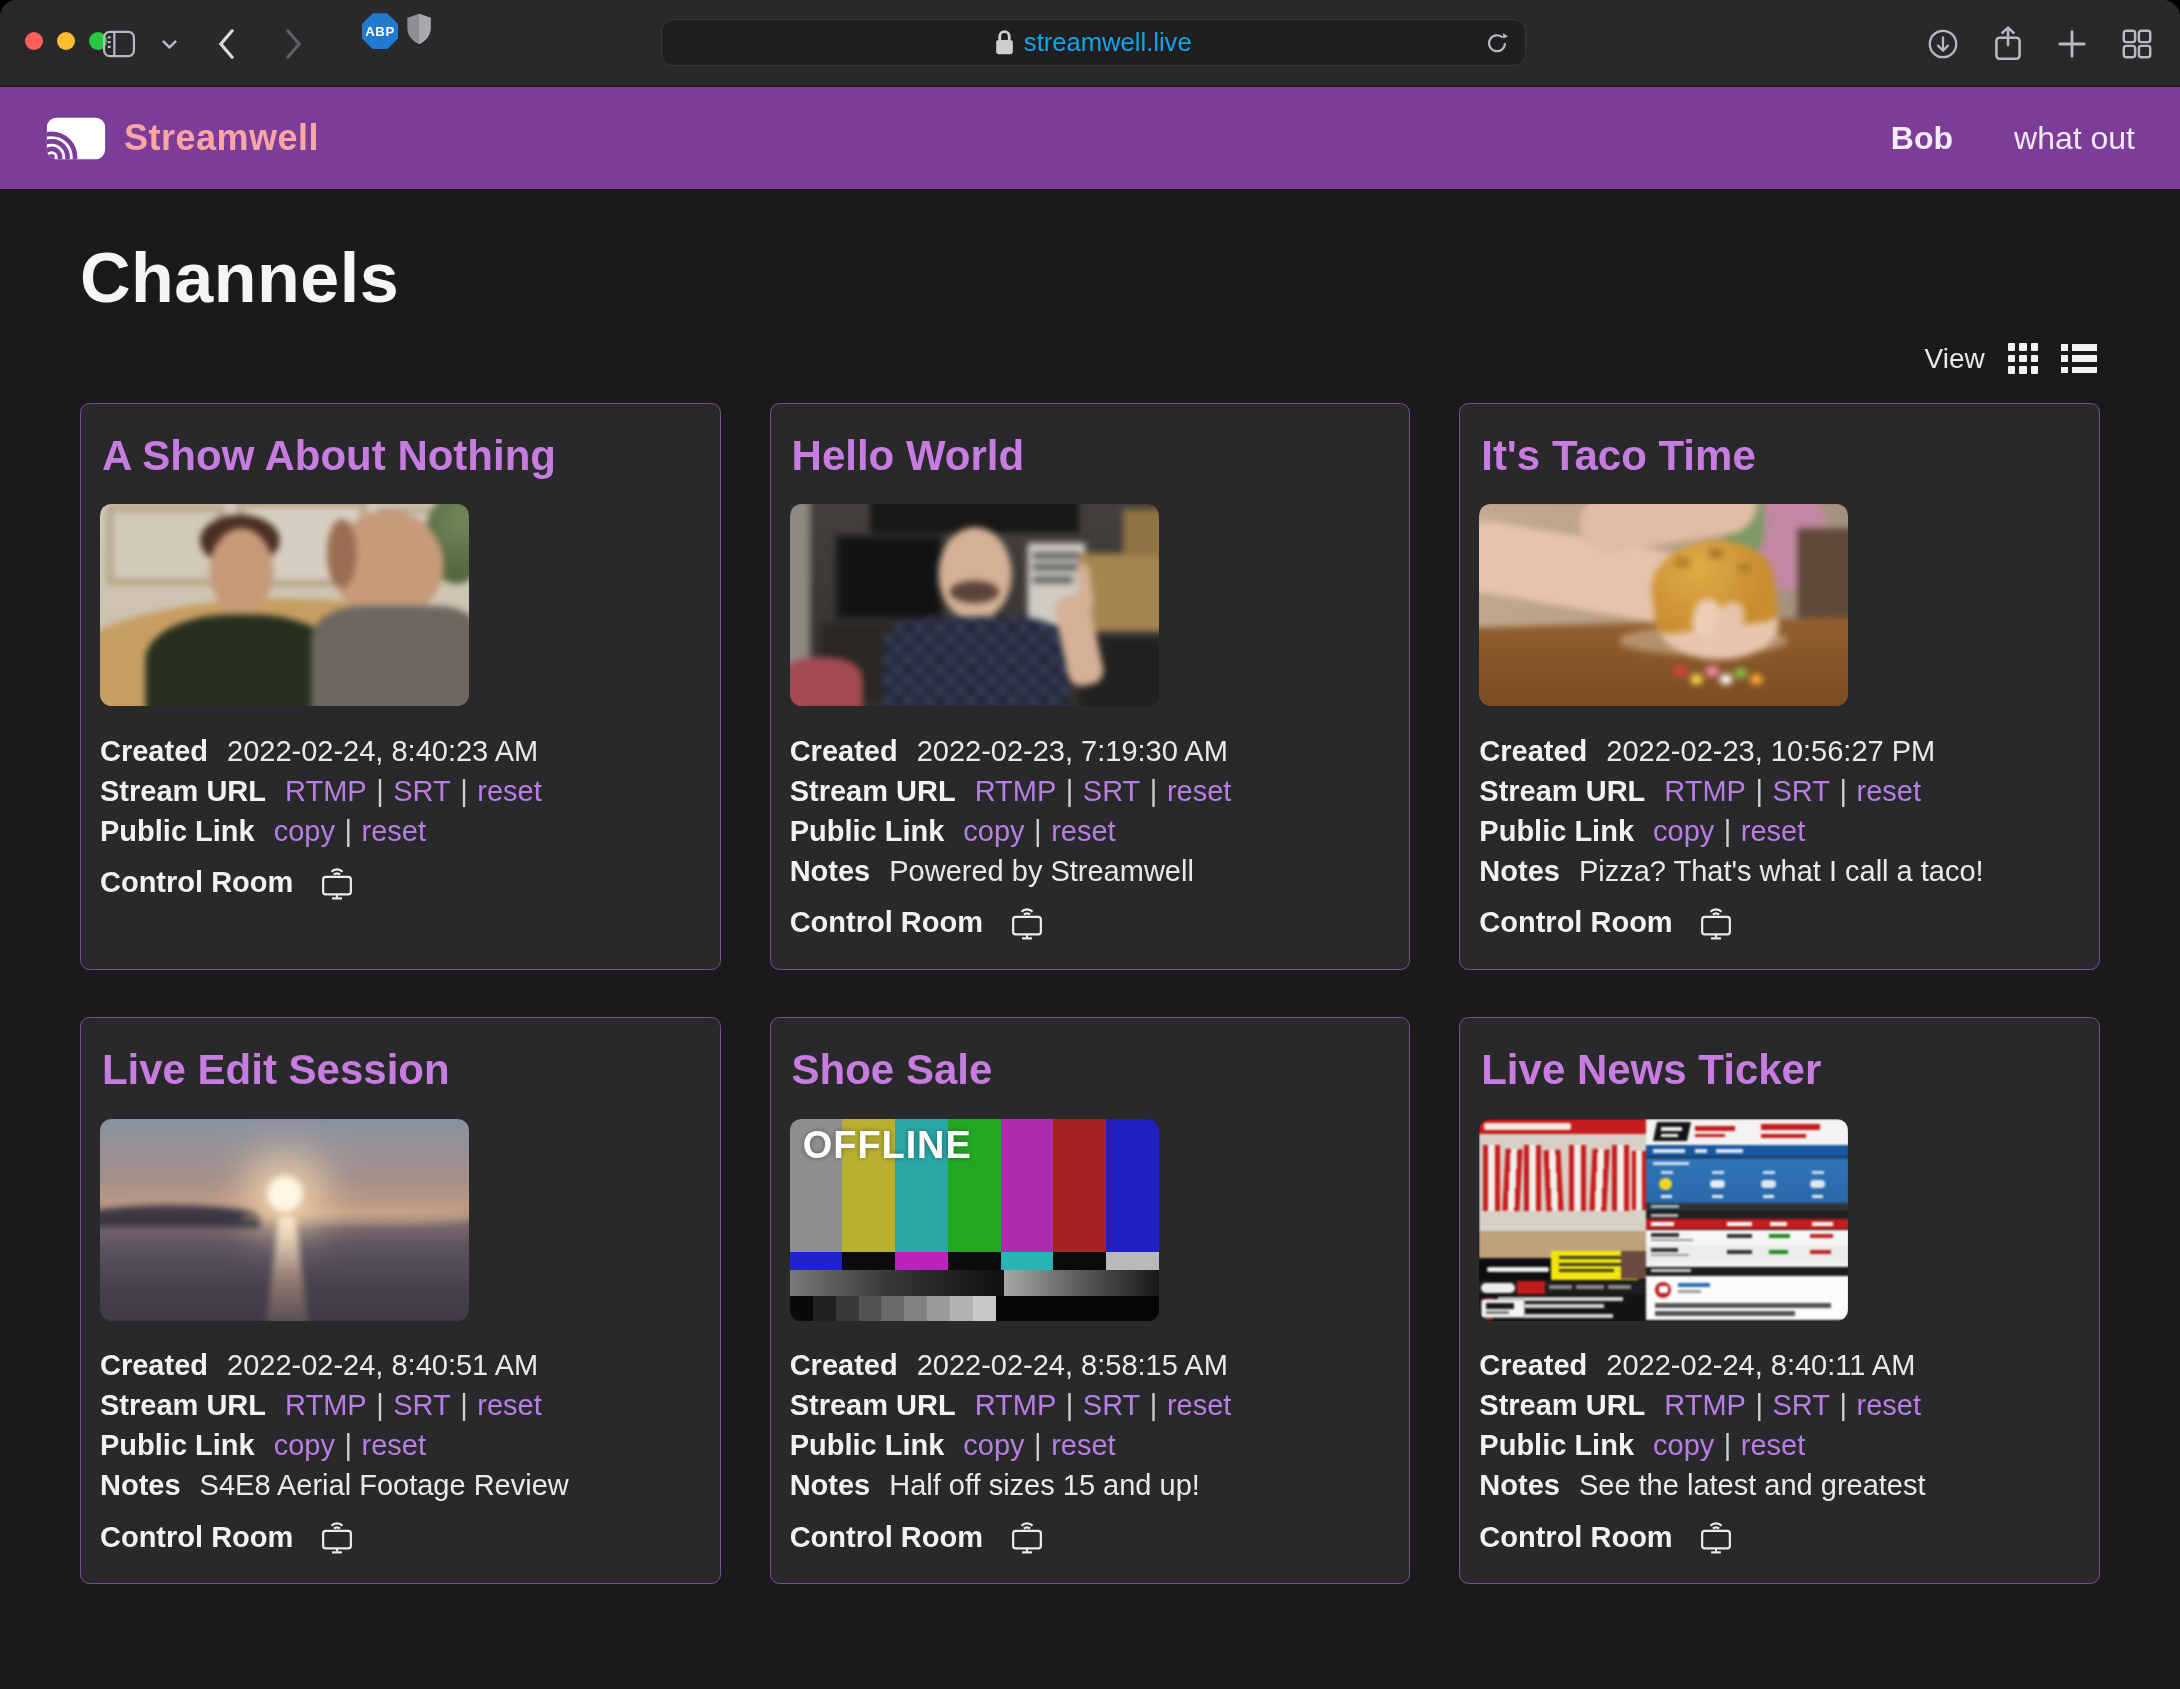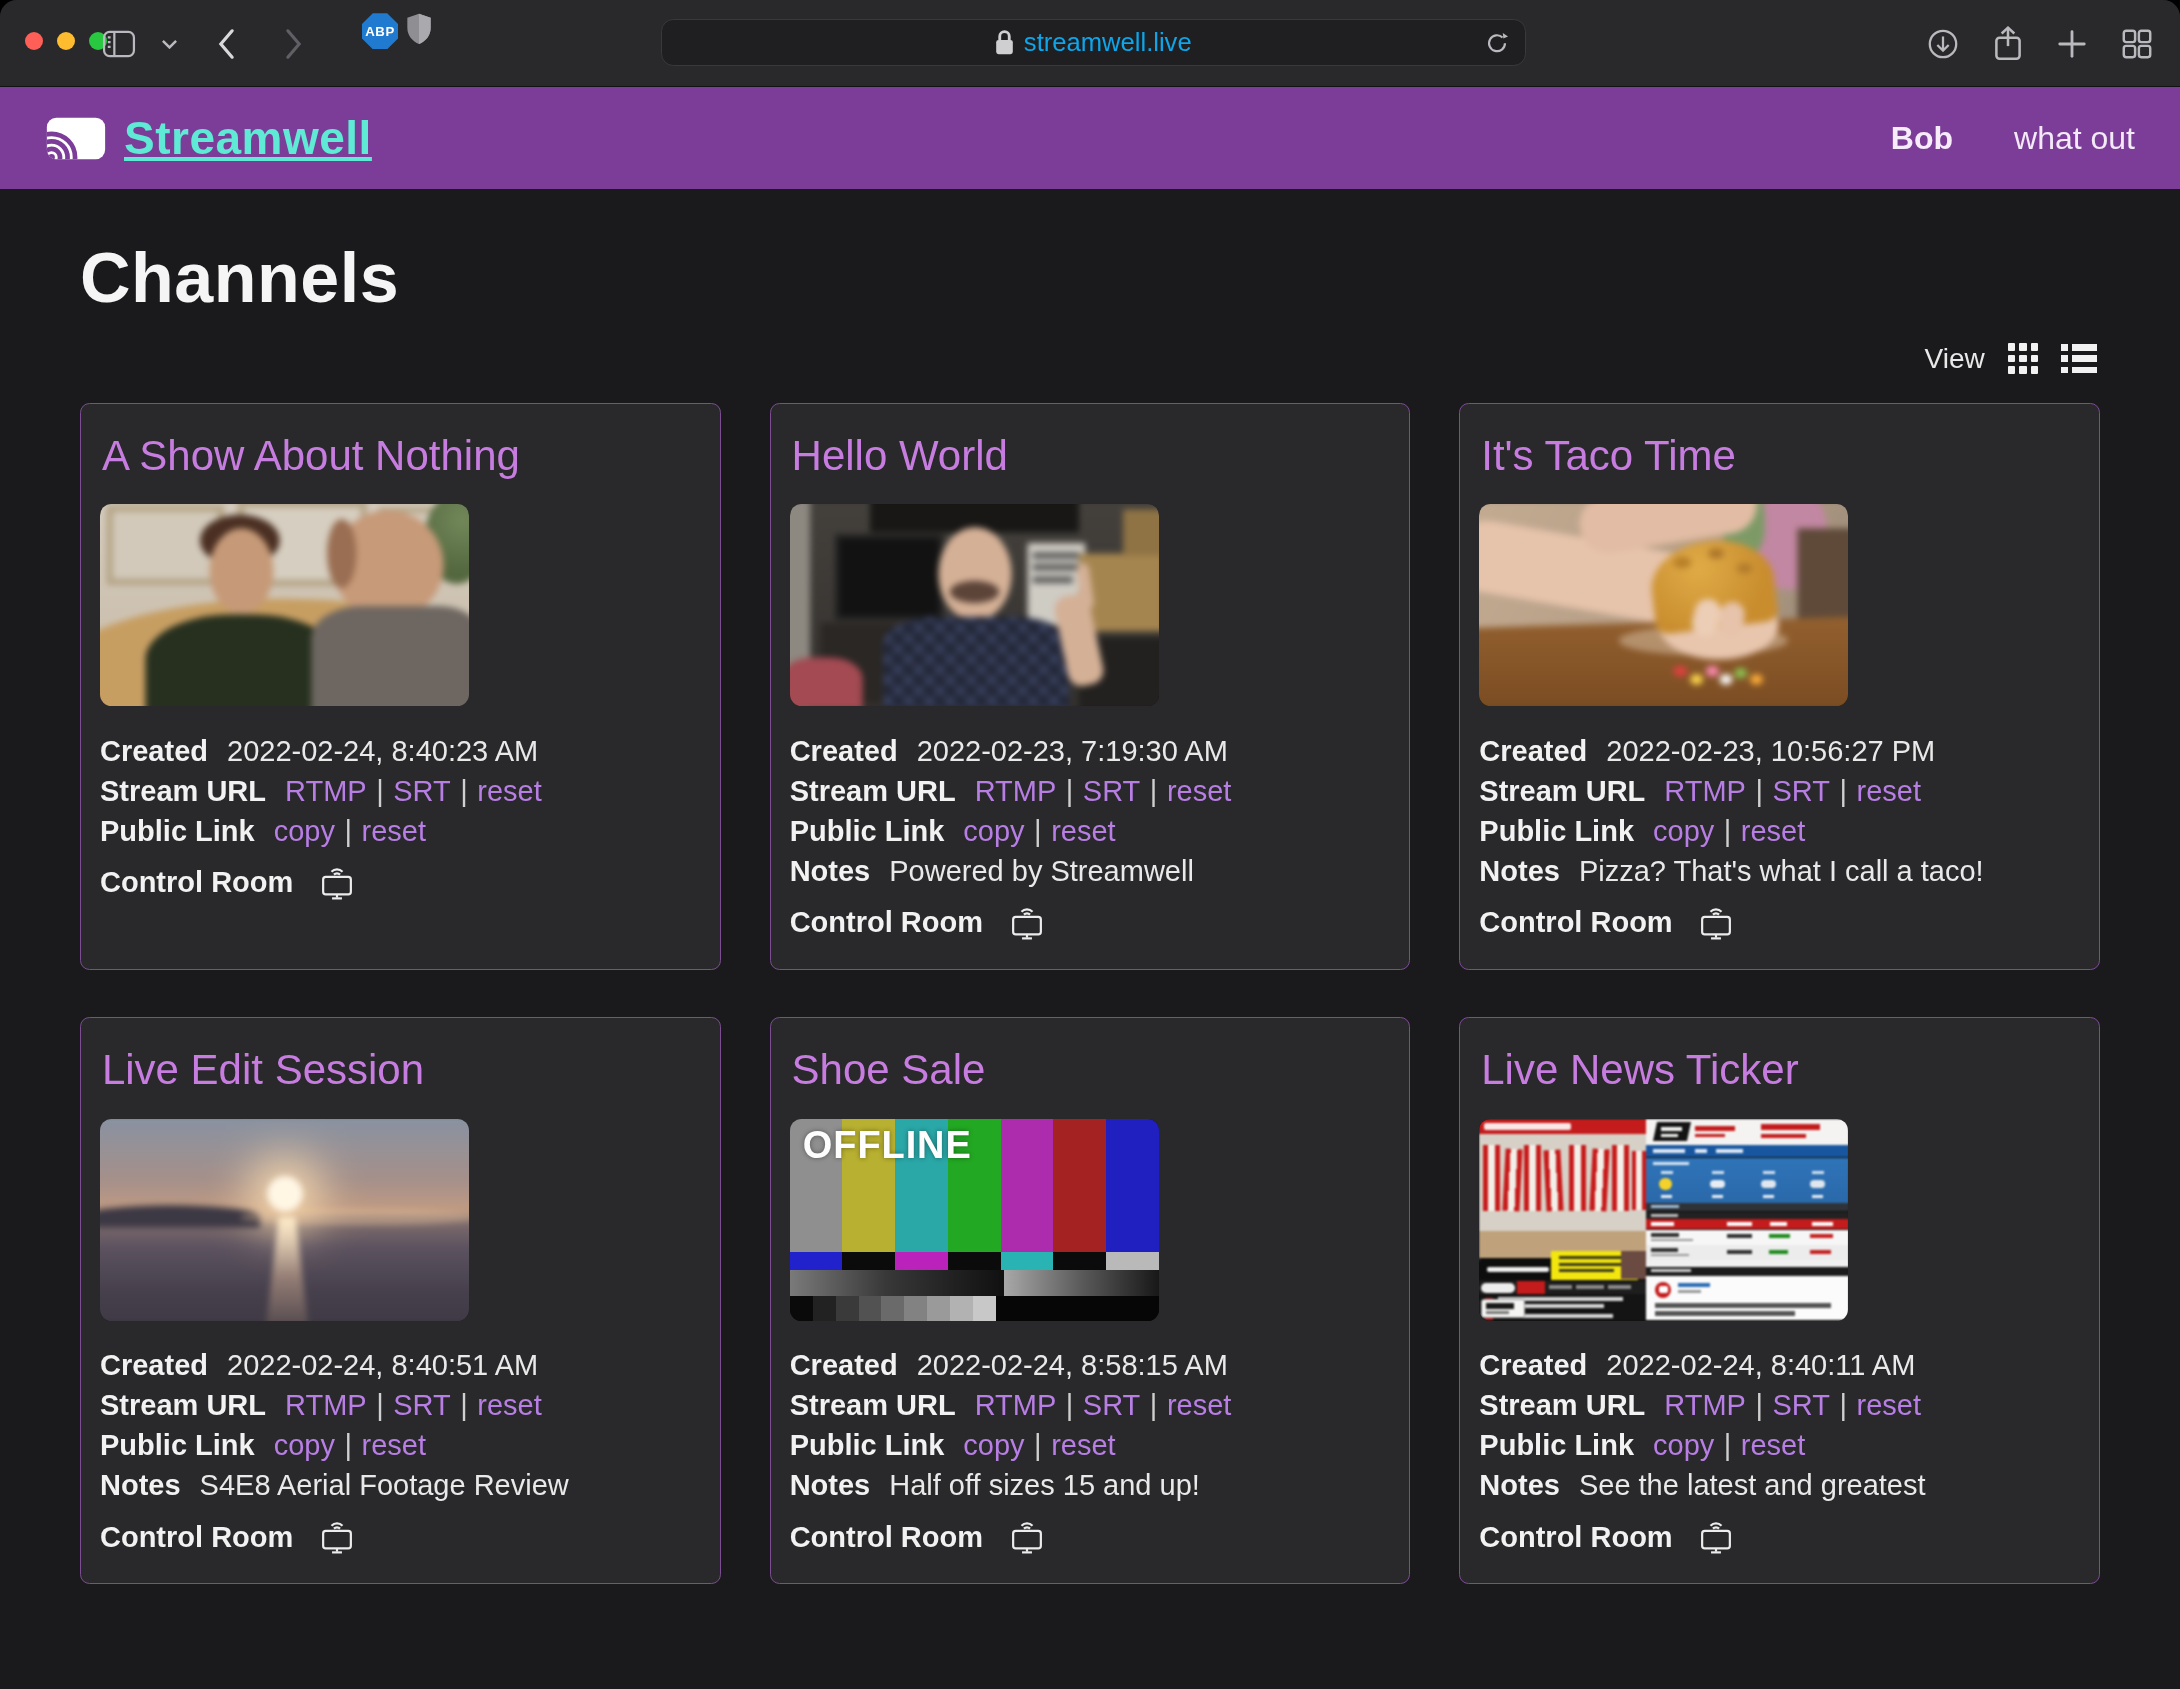--- a/index.html
+++ b/index.html
@@ -21,40 +21,40 @@
   .urlbar { position:absolute; left:661px; top:19px; width:865px; height:47px; background:#1f1e21;
             border:0.9px solid #39383c; border-radius:12.3px; display:flex; align-items:center; justify-content:center; }
   .urlbar .lock { margin-right:9.5px; }
   .urlbar .url-text { color:#0ea5e9; font-size:25.6px; }
   .urlbar .refresh { position:absolute; right:15px; top:10.4px; color:#b9b9be; }
   .right-icons { position:absolute; right:26.5px; top:21px; display:flex; align-items:center; gap:32px; height:45px; }
 
   
   .appbar { height:102px; background:#7c3d99; display:flex; align-items:center; padding:0 45px; }
   .brand { display:flex; align-items:center; gap:17px; cursor:pointer; }
-  .brand-name { color:#5eead4; font-size:46px; font-weight:700; letter-spacing:0.5px;text-decoration:underline; }
+  .brand-name { color:#fca5a5; font-size:36px; font-weight:700; letter-spacing:0.5px; }
   .appbar .spacer { flex:1; }
   .user-name { color:#f7ecfa; font-size:32px; font-weight:700; margin-right:61px; cursor:pointer; }
   .sign-out { color:#f3e9f7; font-size:32px; font-weight:400; cursor:pointer; }
 
   
   .page-head { margin:49px 80px 0; }
   .page-head h1 { color:#f5f5f5; font-size:70px; font-weight:600; letter-spacing:0.5px; }
   .view-row { margin:24.6px 83px 0; display:flex; justify-content:flex-end; align-items:center; gap:23px; }
   .view-label { color:#e9e9e9; font-size:28px; }
   .grid-icon { display:grid; grid-template-columns:repeat(3,7.6px); grid-template-rows:repeat(3,7.6px); gap:3.8px; cursor:pointer; }
   .grid-icon i { background:#f2f2f2; border-radius:0.9px; }
   .list-icon { display:flex; flex-direction:column; gap:4.7px; cursor:pointer; }
   .list-icon .li-row { display:flex; align-items:center; gap:4.7px; }
   .list-icon .li-dot { width:6.6px; height:6.6px; background:#f2f2f2; }
   .list-icon .li-bar { width:24.6px; height:6.6px; background:#f2f2f2; }
 
   .cards { margin:28px 80px 0; display:grid; grid-template-columns:repeat(3,1fr); gap:47px 49px; }
   .card { background:#29282b; border:1.9px solid #7d4d94; border-radius:9.5px; padding:15px 19px 26.5px; }
-  .card-title { color:#c77de0; font-size:42px; font-weight:400; margin:13.2px 0 0 1.9px; cursor:pointer; }
+  .card-title { color:#c77de0; font-size:42px; font-weight:700; margin:13.2px 0 0 1.9px; cursor:pointer; }
   .thumb { width:369px; height:202px; border-radius:11.4px; overflow:hidden; position:relative; margin:24.6px 0 0 0; background:#111; }
   .art { position:absolute; inset:0; }
   .soft { filter:blur(2.8px); transform:scale(1.05); }
   .rows { margin-top:24.6px; }
   .row { display:flex; align-items:baseline; font-size:29px; line-height:40px; color:#e9e9e9; }
   .row .lbl { font-weight:700; color:#f2f2f2; margin-right:19px; white-space:nowrap; }
   .plink { color:#b77ee4; text-decoration:none; cursor:pointer; }
   .sep { color:#cfcfcf; margin:0 9.5px; }
   .row.control { margin-top:11.4px; align-items:center; }
   .cr-icon { margin-left:5.7px; color:#ececec; cursor:pointer; display:inline-flex; }

